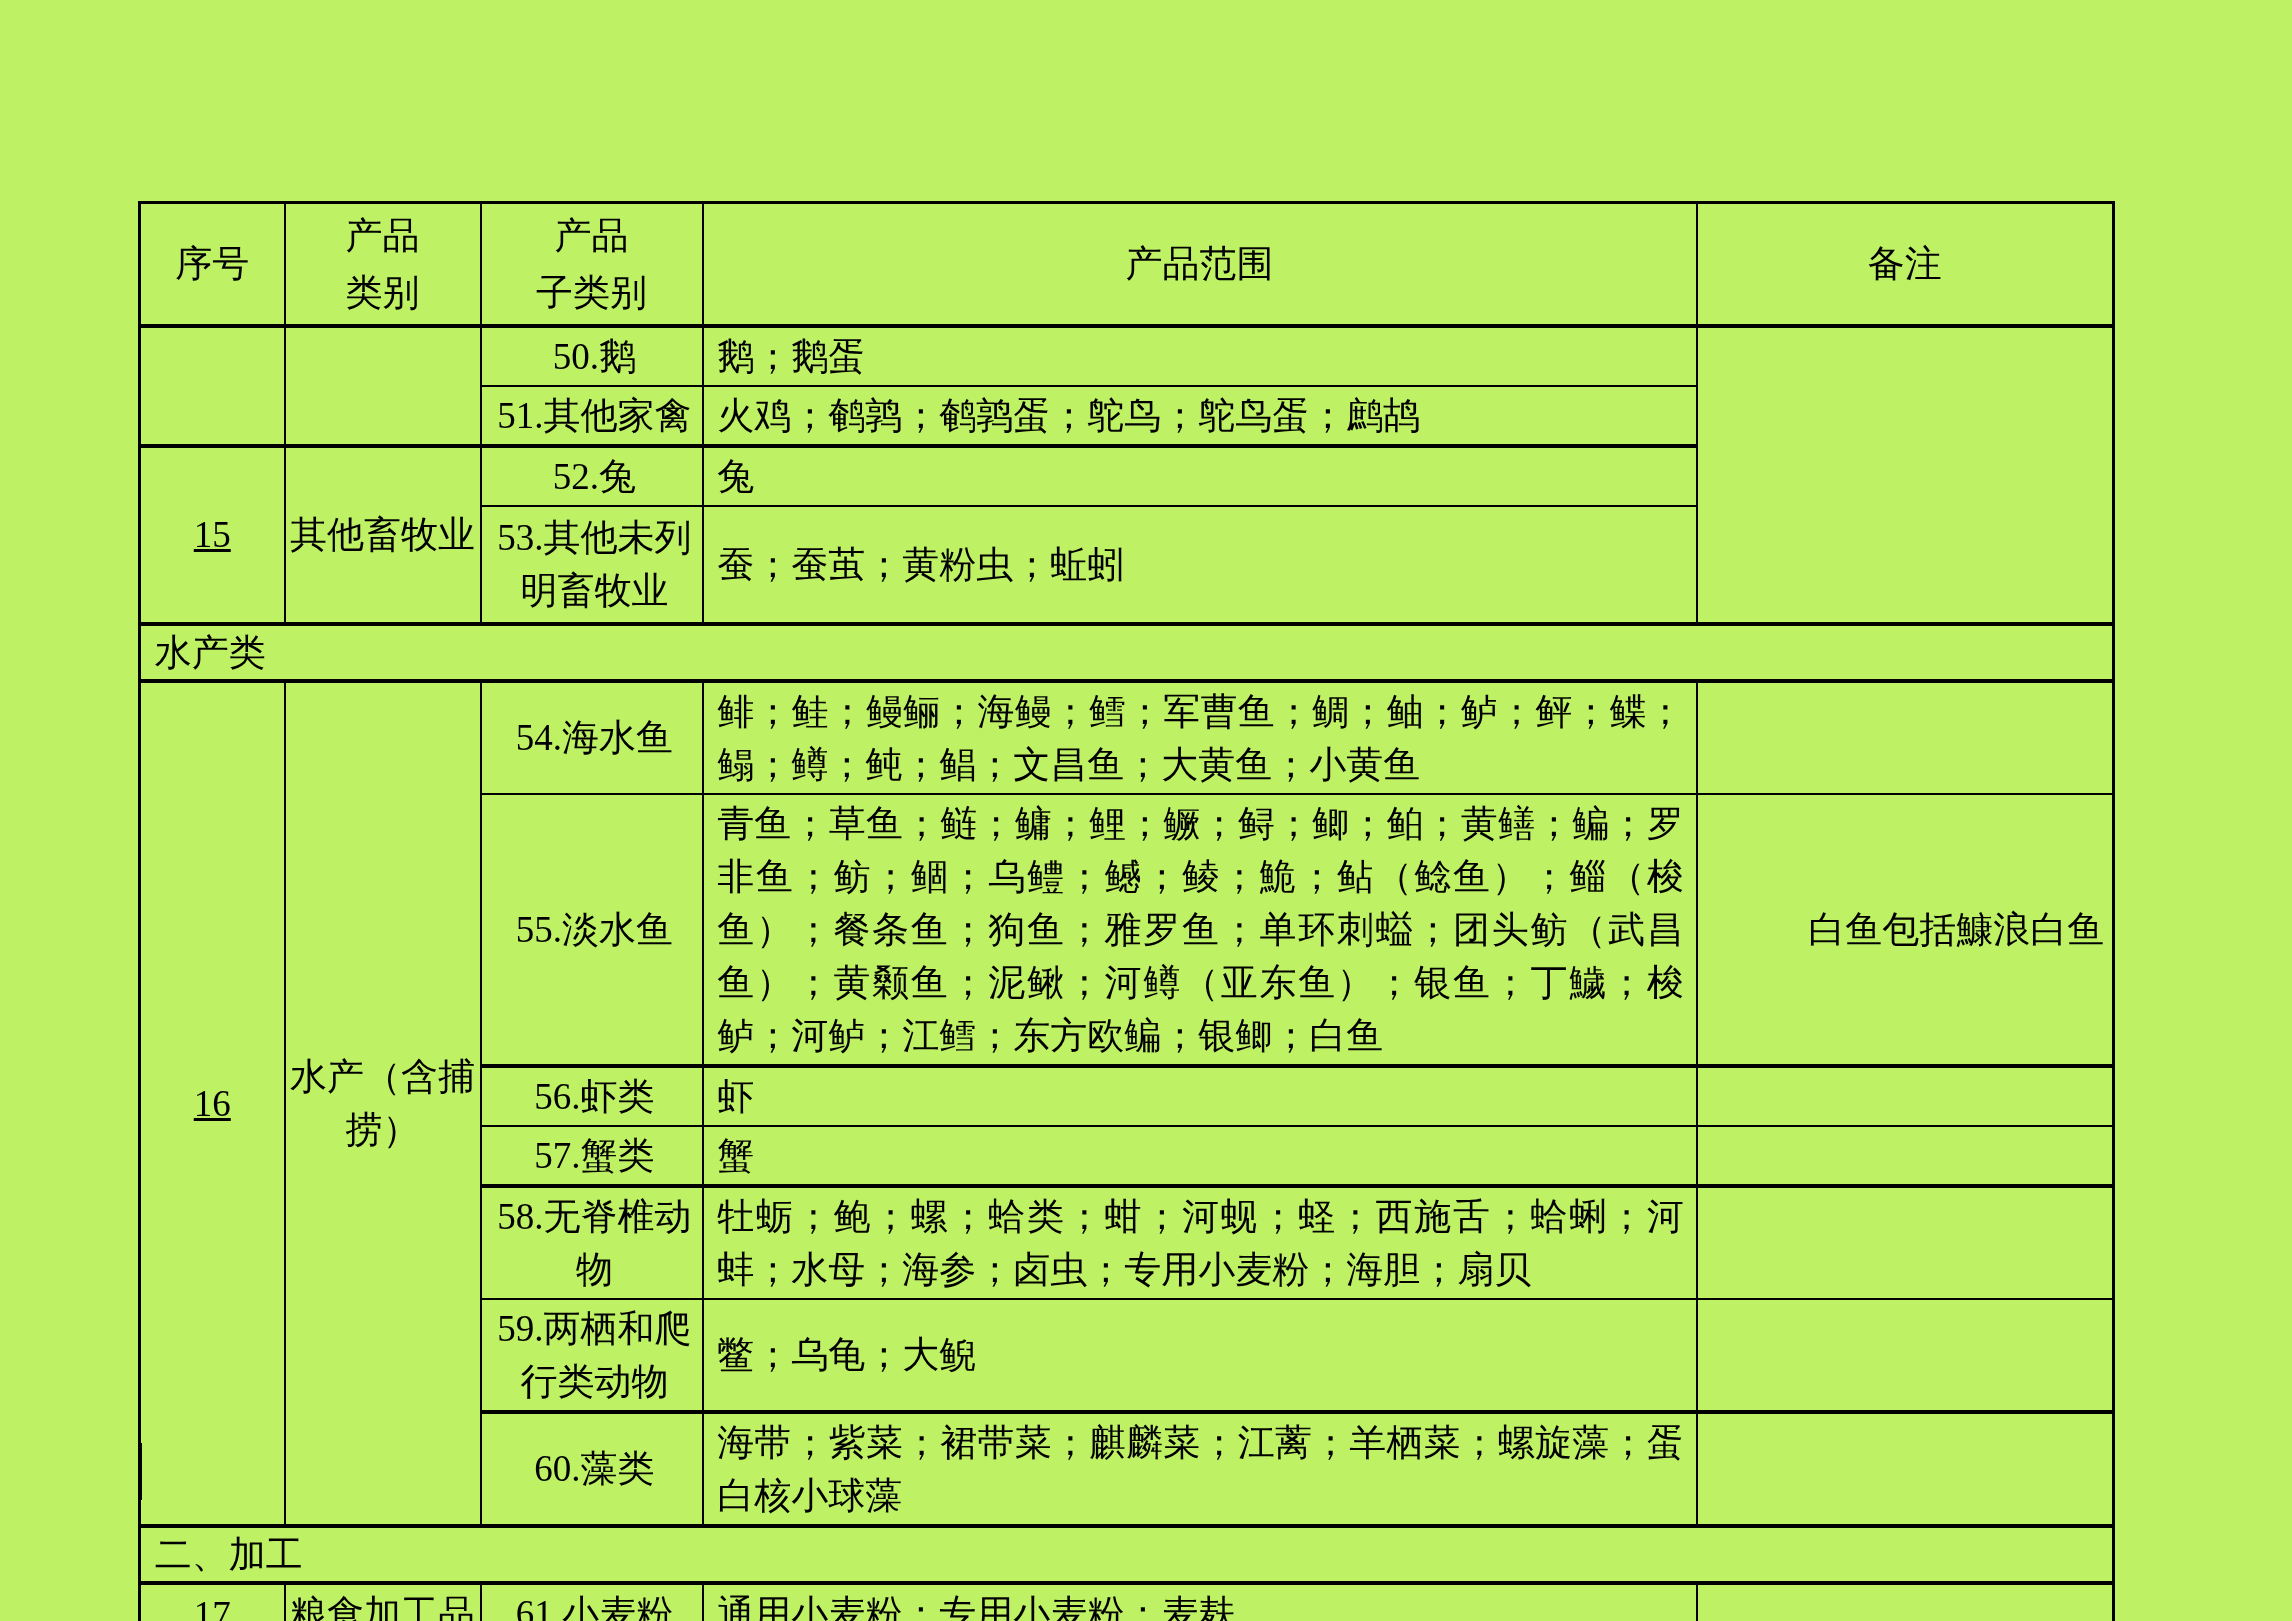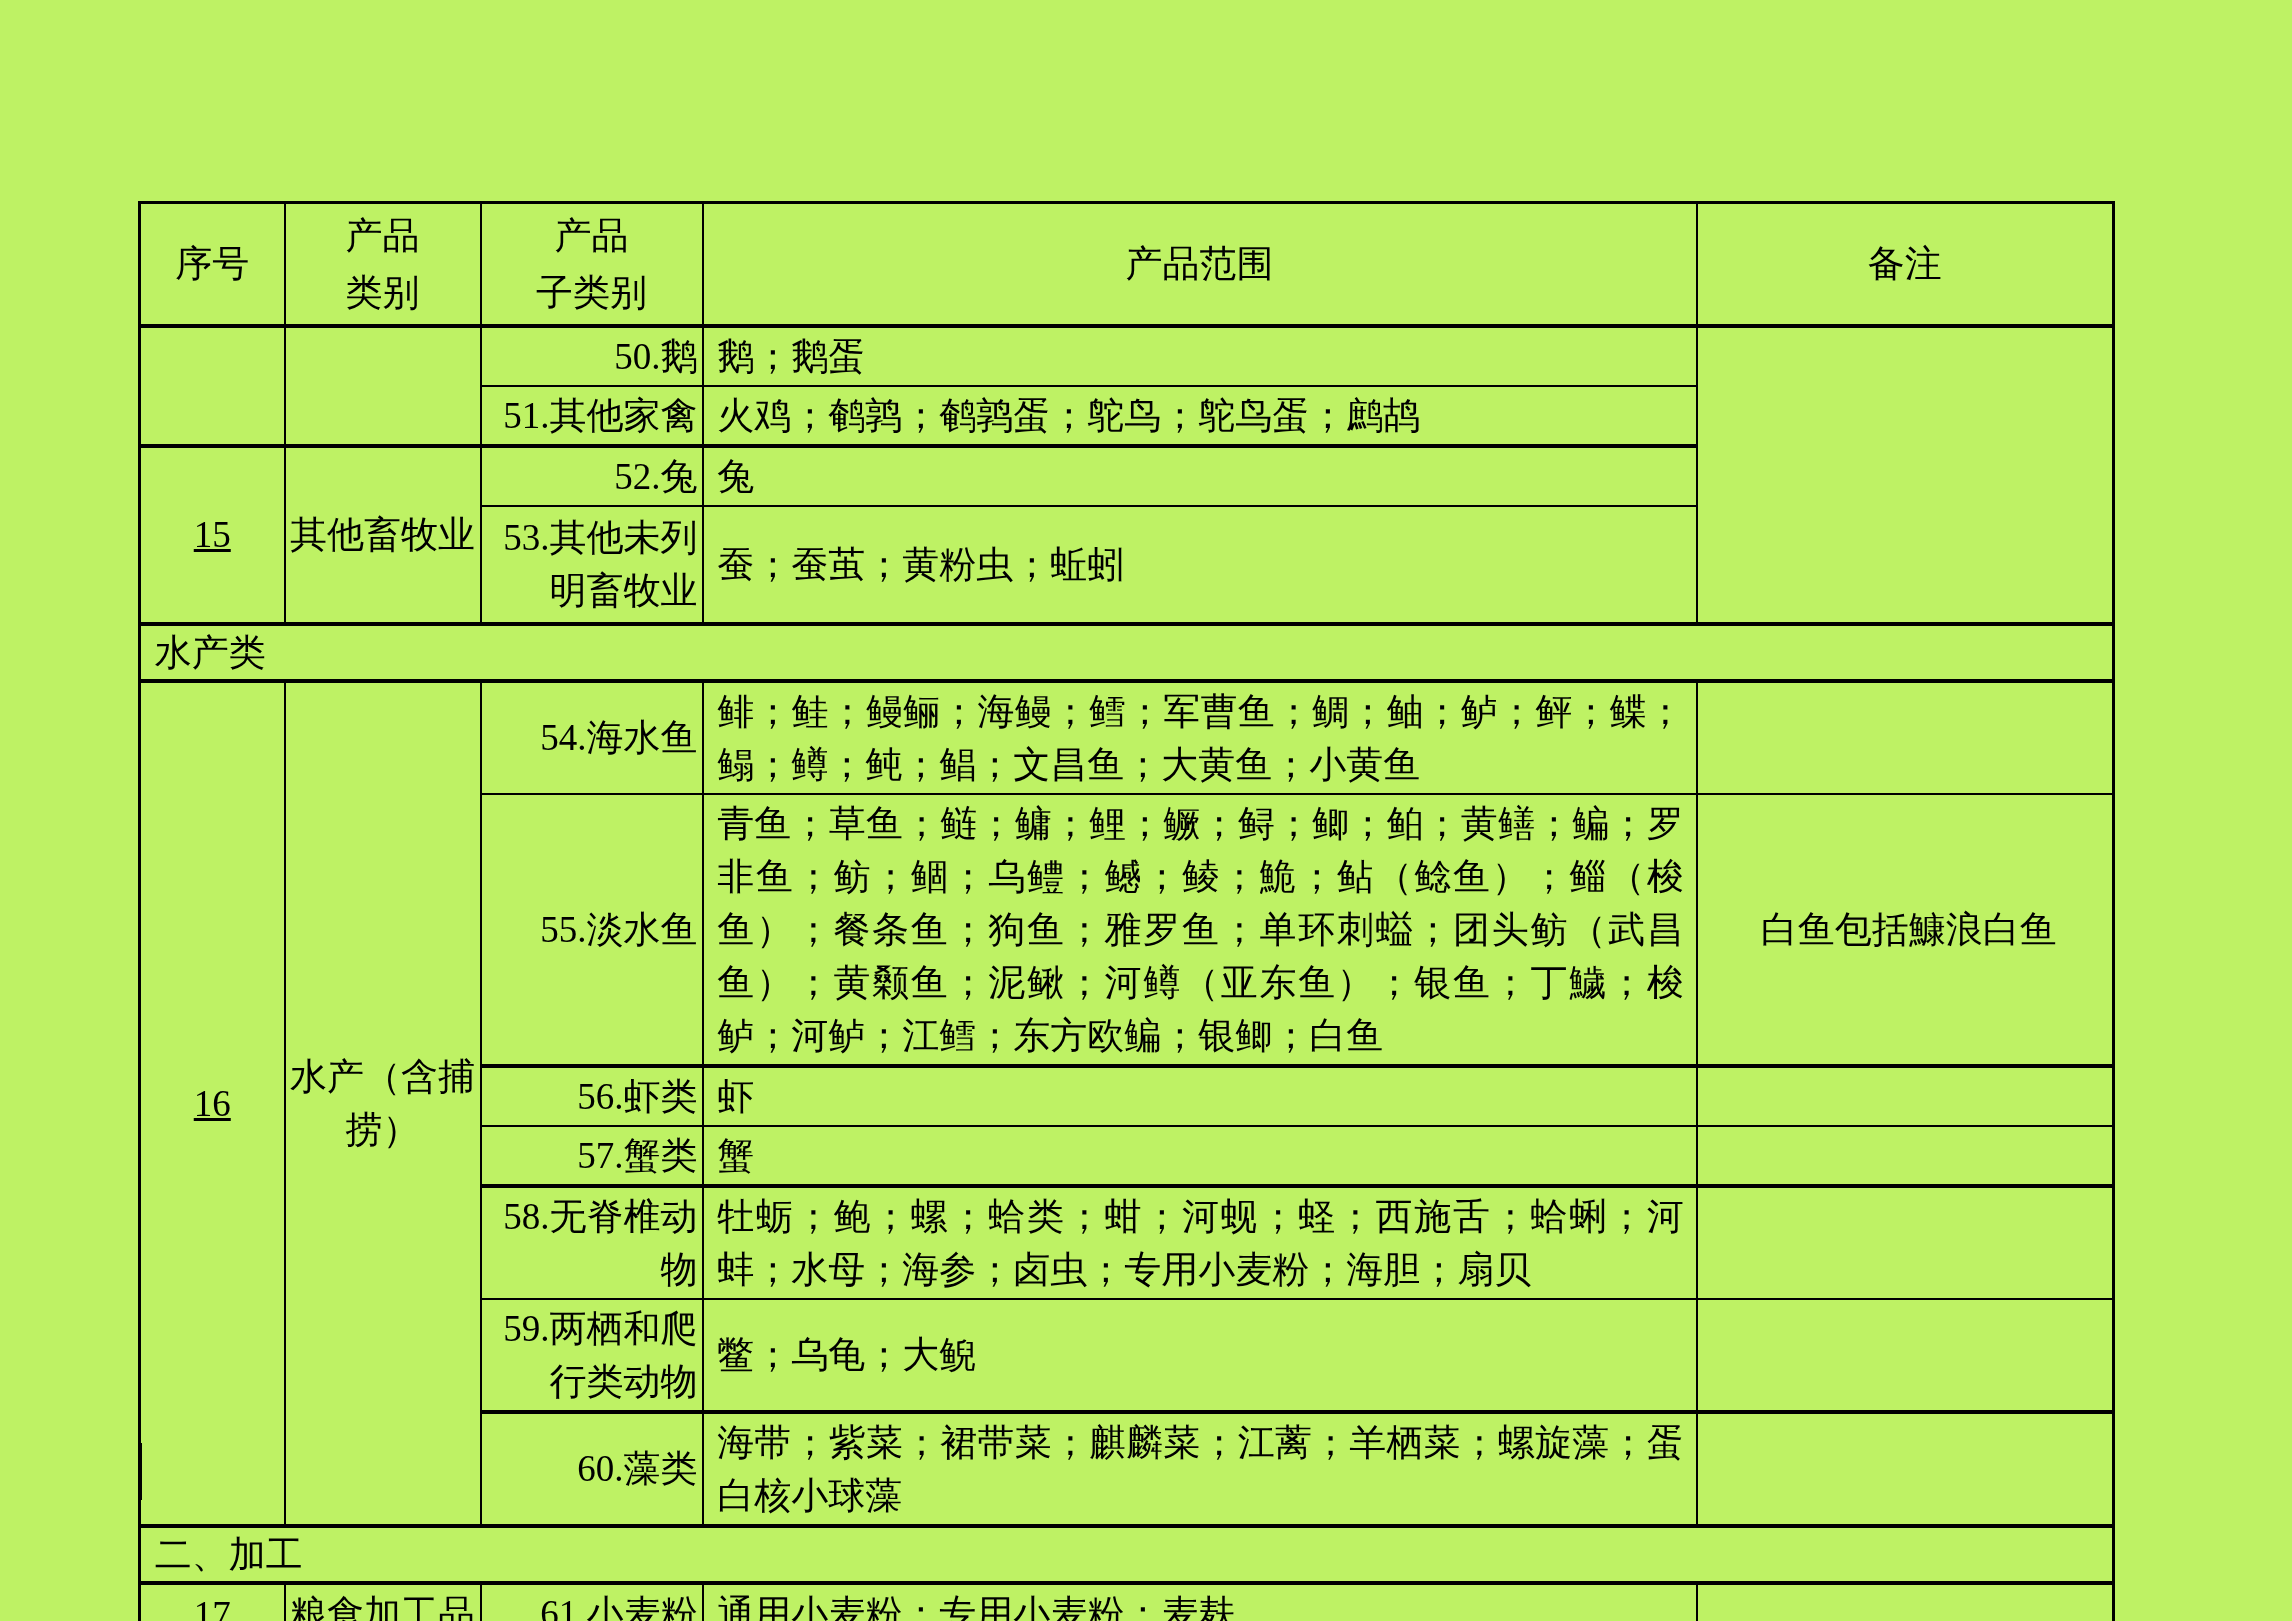--- a/index.html
+++ b/index.html
@@ -33,23 +33,23 @@
     overflow: hidden;
     word-break: break-all;
   }
   th {
     text-align: center;
     white-space: pre-line;
     line-height: 57px;
   }
   .c-no     { text-align: center; text-decoration: underline; }
   .c-cat    { text-align: center; padding: 0 2px; }
-  .c-sub    { text-align: right; padding: 2px 3.9px 2px 9.8px; }
+  .c-sub    { text-align: center; padding: 2px 3.9px 2px 9.8px; }
   .c-scope  { text-align: justify; padding: 2px 11.8px 2px 13.7px; }
-  .c-remark { text-align: center; padding: 2px 7.8px 2px 15.7px; }
+  .c-remark { text-align: right; padding: 2px 7.8px 2px 15.7px; }
   .section td { text-align: left; padding-left: 13.7px; }
   
   .ht125 { height: 123px; }
   .ht120 { height: 118px; margin-top: 47px; }
   .ht112 { height: 110px; }
   .ht107 { height: 105px; }
   .ht215 { height: 211px; }
   .ht55  { height: 54px; }
   .ht53  { height: 52px; }
   .ht52  { height: 51px; }

